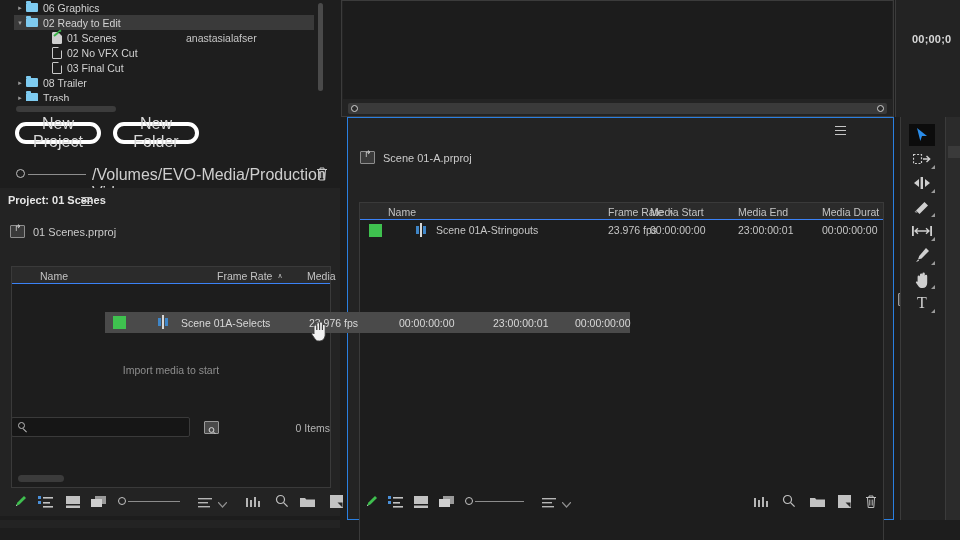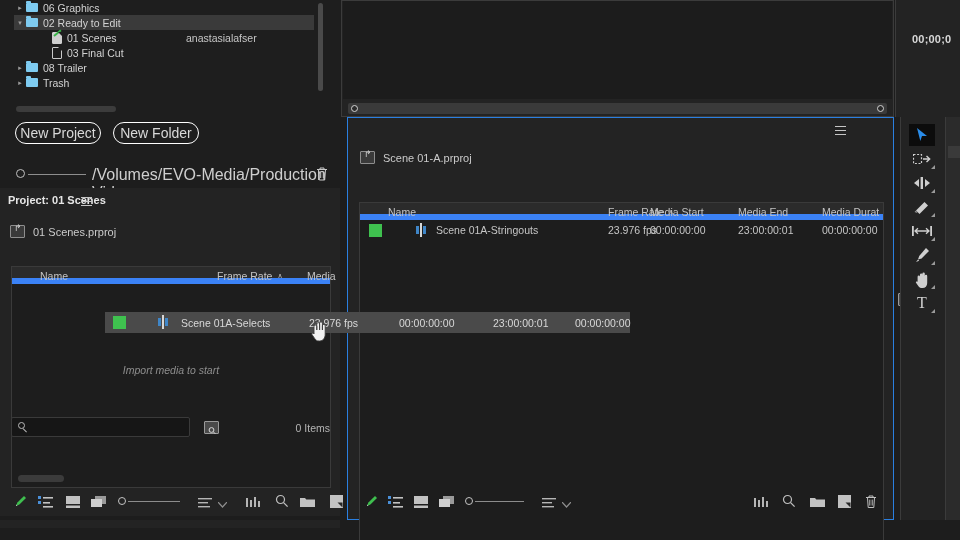--- a/index.html
+++ b/index.html
@@ -31,24 +31,24 @@
   .tree-name { margin-left:0; }
   .tree-owner { position:absolute; left:172px; font-size:10.5px; color:#c6c6c6; }
   .indent2 { padding-left:38px; }
   #tree-vscroll { position:absolute; right:17px; top:3px; width:5px; height:95px; }
   #tree-vscroll i { display:block; width:5px; height:88px; background:#4a4a4a; border-radius:3px; }
   #tree-hscroll { position:absolute; left:16px; bottom:4px; width:296px; height:6px; }
   #tree-hscroll i { display:block; width:100px; height:6px; background:#3c3c3c; border-radius:3px; }
 
   
   #dbx-actions { position:absolute; left:0; top:116px; width:340px; height:64px; background:#1e1e1e; }
-  .pill { position:absolute; height:22px; border:1px solid #ffffff; border-radius:11px;
-          background:transparent; color:#d8d8d8; font-size:14px;
+  .pill { position:absolute; height:22px; border:4px solid #ffffff; border-radius:11px;
+          background:transparent; color:#d8d8d8; font-size:16px;
           display:flex; align-items:center; justify-content:center; cursor:pointer;
-          font-family:"Liberation Sans", sans-serif; }
+          font-family:"Liberation Sans", sans-serif;text-align:center; }
   #btn-new-project { left:15px; top:6px; width:86px; }
   #btn-new-folder  { left:113px; top:6px; width:86px; }
   #path-row { position:absolute; left:14px; top:50px; width:316px; height:16px; }
   .toggle-knob { position:absolute; left:2px; top:3px; width:9px; height:9px; border:1.5px solid #c0c0c0; border-radius:50%; }
   .toggle-line { position:absolute; left:14px; top:7.5px; width:58px; height:1px; background:#8e8e8e; }
   #path-text { position:absolute; left:78px; top:0px; font-size:16px; color:#cfcfcf; }
   #trash-ico { position:absolute; left:300px; top:-1px; width:16px; height:17px; }
 
   
   #left-project { left:0; top:188px; width:340px; height:340px; background:#232323; }
@@ -64,24 +64,24 @@
   .searchbar { position:absolute; height:20px; background:#161616; border:1px solid #3a3a3a; border-radius:2px; }
   #lp-search { left:11px; top:229px; width:179px; }
   .srch-ico { position:absolute; left:6px; top:4px; width:11px; height:11px; }
   .srch-ico .c { position:absolute; left:0; top:0; width:7px; height:7px; border:1.2px solid #b9b9b9; border-radius:50%; }
   .srch-ico .h { position:absolute; left:5px; top:6px; width:5px; height:1.2px; background:#b9b9b9; transform:rotate(45deg); transform-origin:left;}
   .findbox-ico { position:absolute; width:15px; height:13px; border:1px solid #9a9a9a; background:#4a4a4a; border-radius:1px; }
   #lp-findbox { left:204px; top:233px; }
   #lp-items-count { position:absolute; right:10px; top:234px; font-size:10.5px; color:#b4b4b4; }
   .list-area { position:absolute; background:#1d1d1d; border:1px solid #3a3a3a; }
   #lp-list { left:11px; top:78px; width:320px; height:222px; }
-  .col-head { position:absolute; left:0; top:0; right:0; height:17px; background:#2b2b2b; border-bottom:6px solid #3b82f6; }
+  .col-head { position:absolute; left:0; top:0; right:0; height:17px; background:#2b2b2b; border-bottom:1px solid #3b82f6; }
   .col-head .ch { position:absolute; top:3px; font-size:10.5px; color:#c3c3c3; }
   .sort-caret { display:inline-block; margin-left:5px; font-size:7px; color:#c3c3c3; vertical-align:2px;}
-  .empty-hint { position:absolute; width:100%; top:97px; text-align:center; font-size:10.5px; color:#8e8e8e;font-style:italic; }
+  .empty-hint { position:absolute; width:100%; top:97px; text-align:center; font-size:10.5px; color:#8e8e8e; }
   #lp-hscroll { position:absolute; left:6px; bottom:5px; width:46px; height:7px; background:#3b3b3b; border-radius:4px; }
 
   
   .tool-strip { position:absolute; height:24px; }
   #lp-tools { left:0; top:492px; width:340px; }
   #rp-tools { left:350px; top:492px; width:544px; }
   .ti { position:absolute; top:2px; cursor:pointer; }
   .slider-line { position:absolute; height:1px; background:#8c8c8c; top:9px; }
   .slider-knob { position:absolute; top:5px; width:8px; height:8px; border:1.4px solid #c4c4c4; border-radius:50%; }
 
@@ -155,20 +155,24 @@
         </div>
         <div class="tree-row indent2">
           <div class="doc-ico filled">
             <div class="pencil"></div>
           </div>
           <div class="tree-name">01 Scenes</div>
           <div class="tree-owner">anastasialafser</div>
         </div>
         <div class="tree-row indent2">
           <div class="doc-ico"></div>
+          <div class="tree-name">02 No VFX Cut</div>
+        </div>
+        <div class="tree-row indent2">
+          <div class="doc-ico"></div>
           <div class="tree-name">03 Final Cut</div>
         </div>
         <div class="tree-row">
           <div class="tw-arrow">▸</div>
           <div class="folder-ico"></div>
           <div class="tree-name">08 Trailer</div>
         </div>
         <div class="tree-row">
           <div class="tw-arrow">▸</div>
           <div class="folder-ico"></div>

